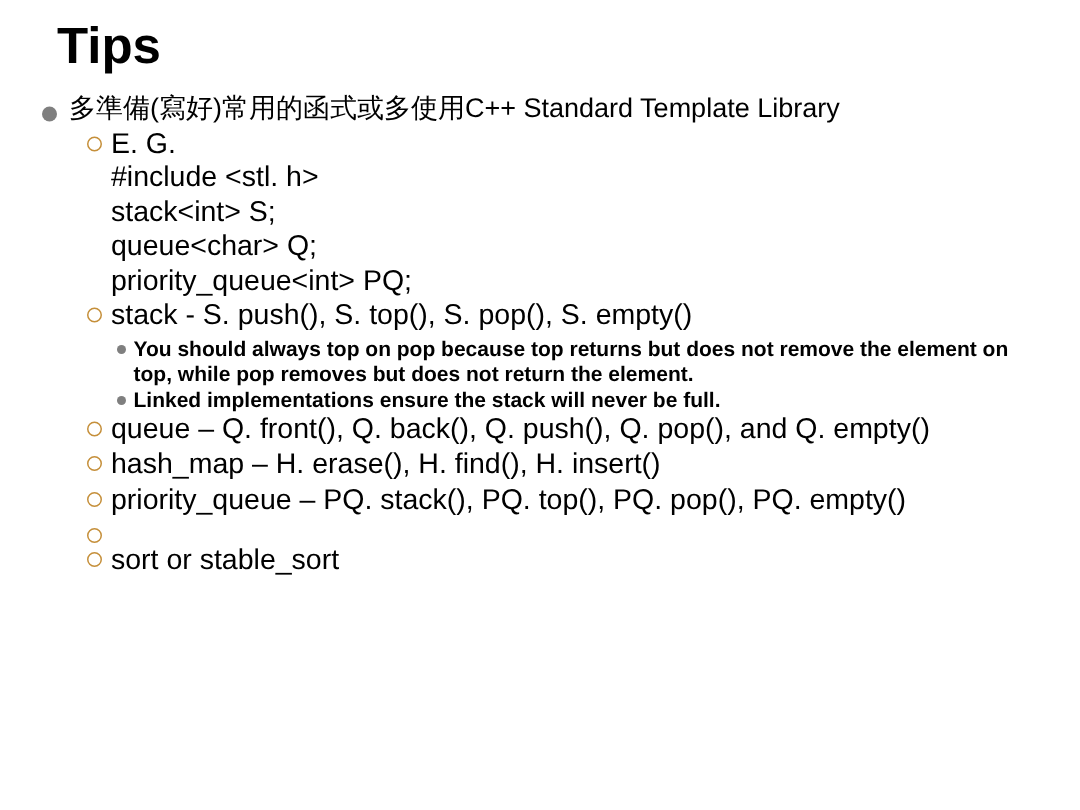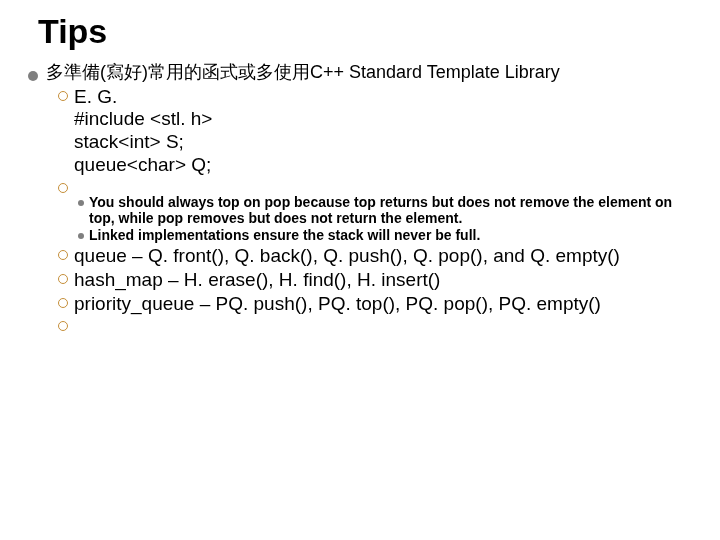--- a/index.html
+++ b/index.html
@@ -27,25 +27,27 @@
     <span class="l1-text">多準備(寫好)常用的函式或多使用C++ Standard Template Library</span>
   </div>
 
   <div class="l2">
     <span class="b-hollow"></span>
     <span class="l2-text">
       <span class="code-line">E. G.</span>
       <span class="code-line">#include &lt;stl. h&gt;</span>
       <span class="code-line">stack&lt;int&gt; S;</span>
       <span class="code-line">queue&lt;char&gt; Q;</span>
+      <span class="code-line">priority_queue&lt;int&gt; PQ;</span>
     </span>
   </div>
 
   <div class="l2">
     <span class="b-hollow"></span>
+    <span class="l2-text">stack - S. push(), S. top(), S. pop(), S. empty()</span>
   </div>
 
   <div class="l3">
     <span class="b-small"></span>
     <span class="l3-text">You should always top on pop because top returns but does not remove the element on top, while pop removes but does not return the element.</span>
   </div>
   <div class="l3">
     <span class="b-small"></span>
     <span class="l3-text">Linked implementations ensure the stack will never be full.</span>
   </div>
@@ -53,18 +55,22 @@
   <div class="l2">
     <span class="b-hollow"></span>
     <span class="l2-text">queue – Q. front(), Q. back(), Q. push(), Q. pop(), and Q. empty()</span>
   </div>
   <div class="l2">
     <span class="b-hollow"></span>
     <span class="l2-text">hash_map – H. erase(), H. find(), H. insert()</span>
   </div>
   <div class="l2">
     <span class="b-hollow"></span>
-    <span class="l2-text">priority_queue – PQ. push(), PQ. top(), PQ. pop(), PQ. empty()</span>
+    <span class="l2-text">priority_queue – PQ. stack(), PQ. top(), PQ. pop(), PQ. empty()</span>
   </div>
   <div class="l2">
     <span class="b-hollow"></span>
   </div>
+  <div class="l2">
+    <span class="b-hollow"></span>
+    <span class="l2-text">sort or stable_sort</span>
+  </div>
 </div>
 
 </body></html>

